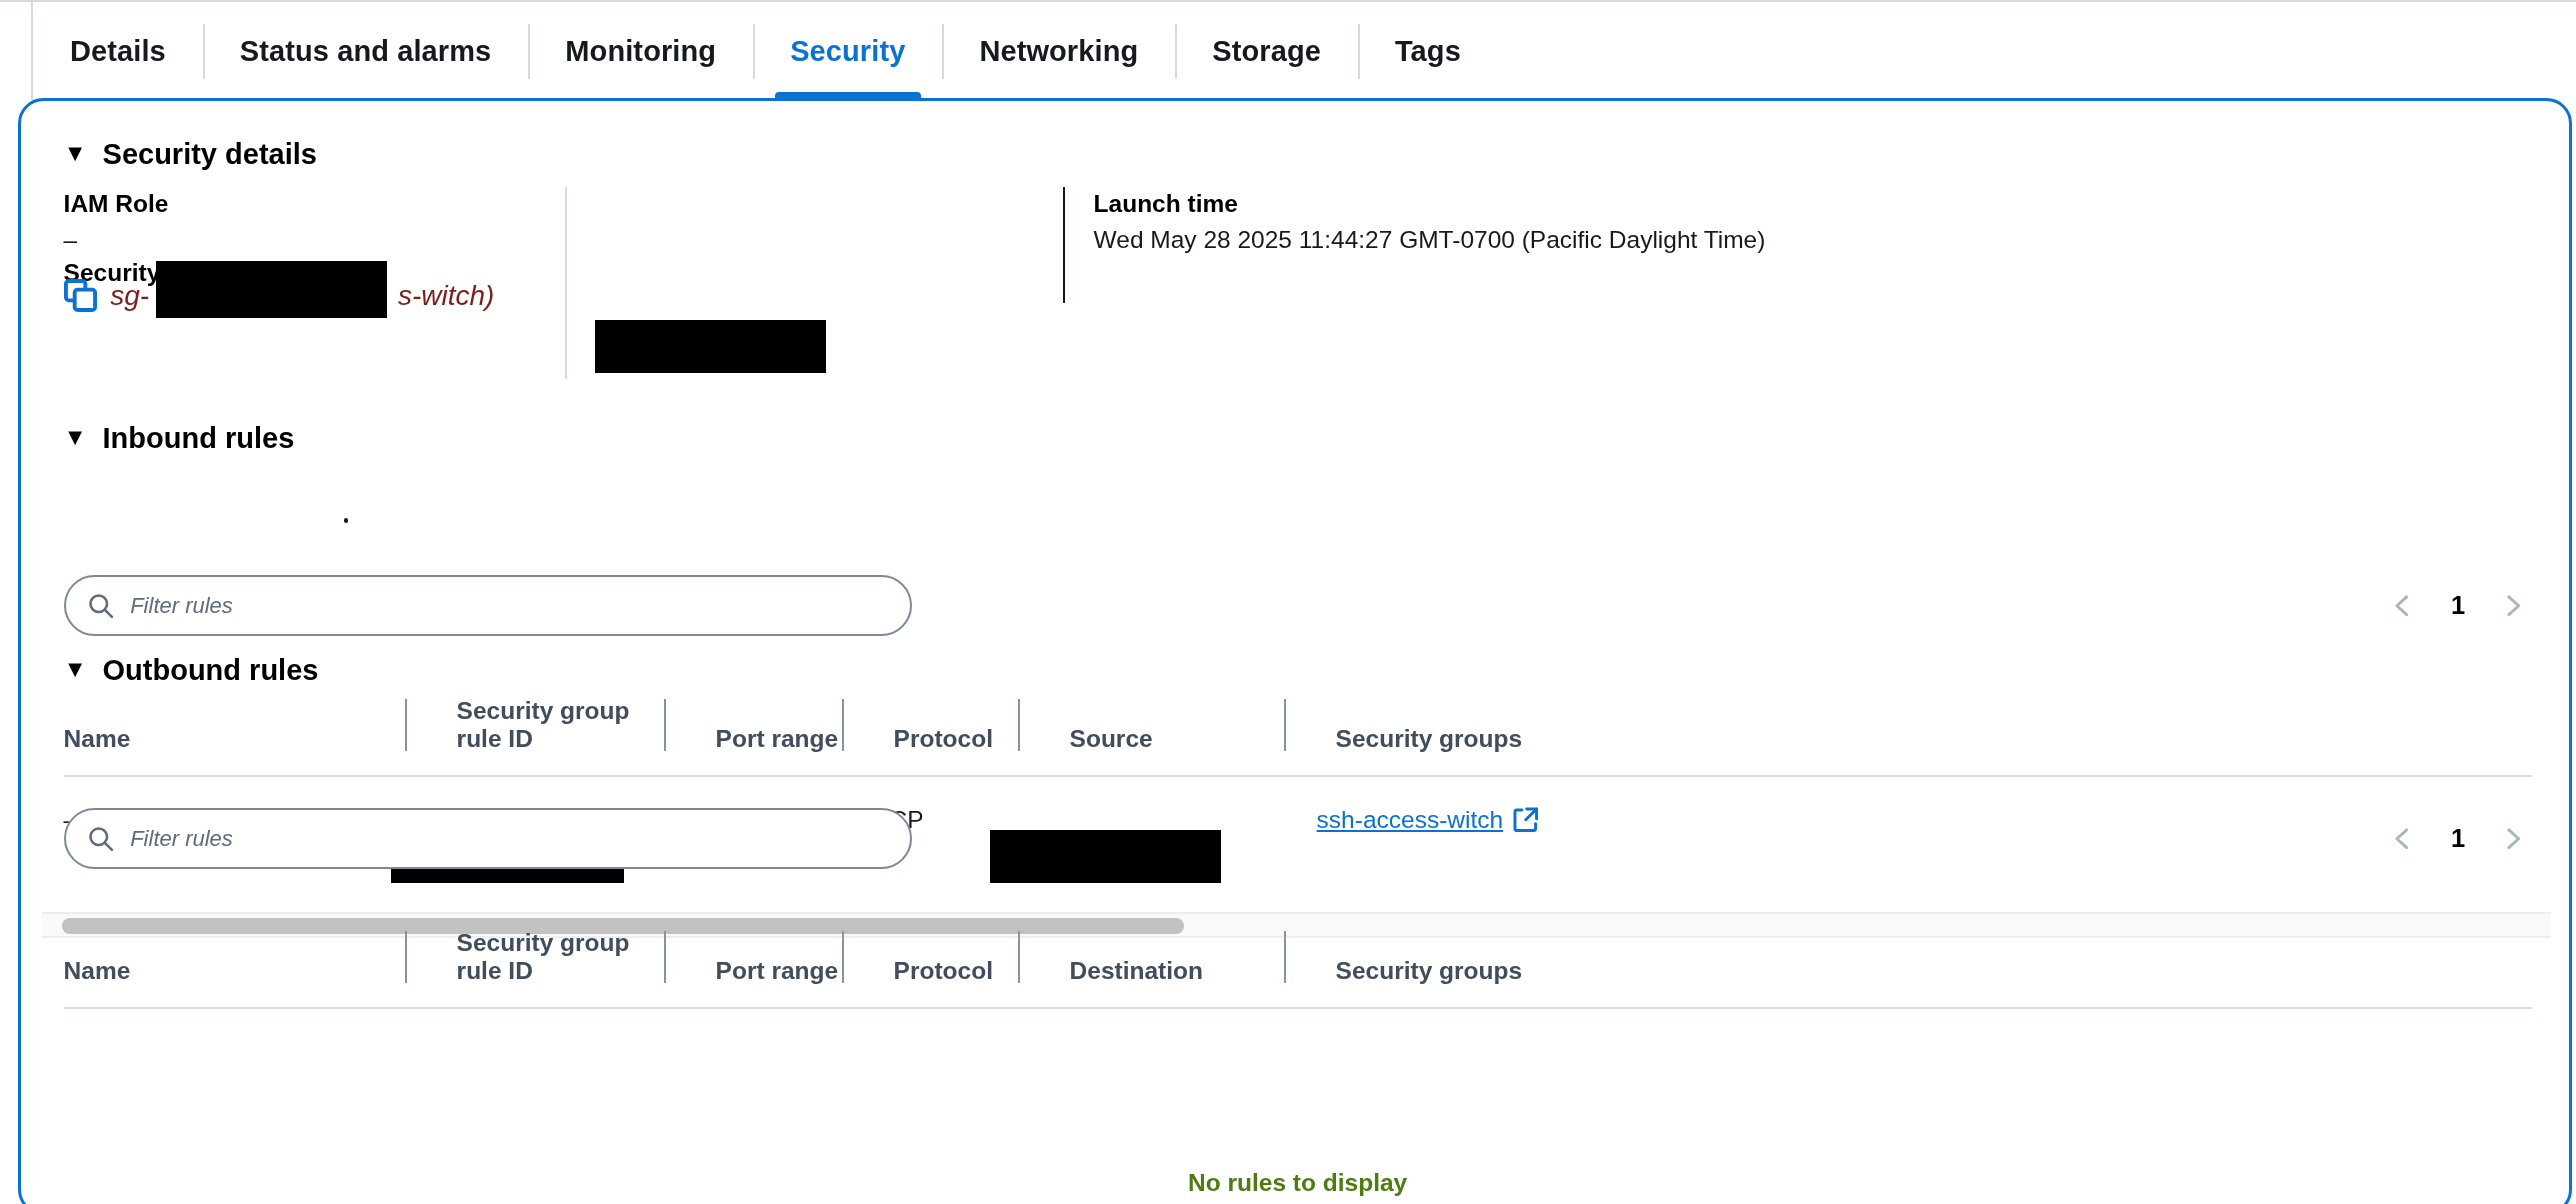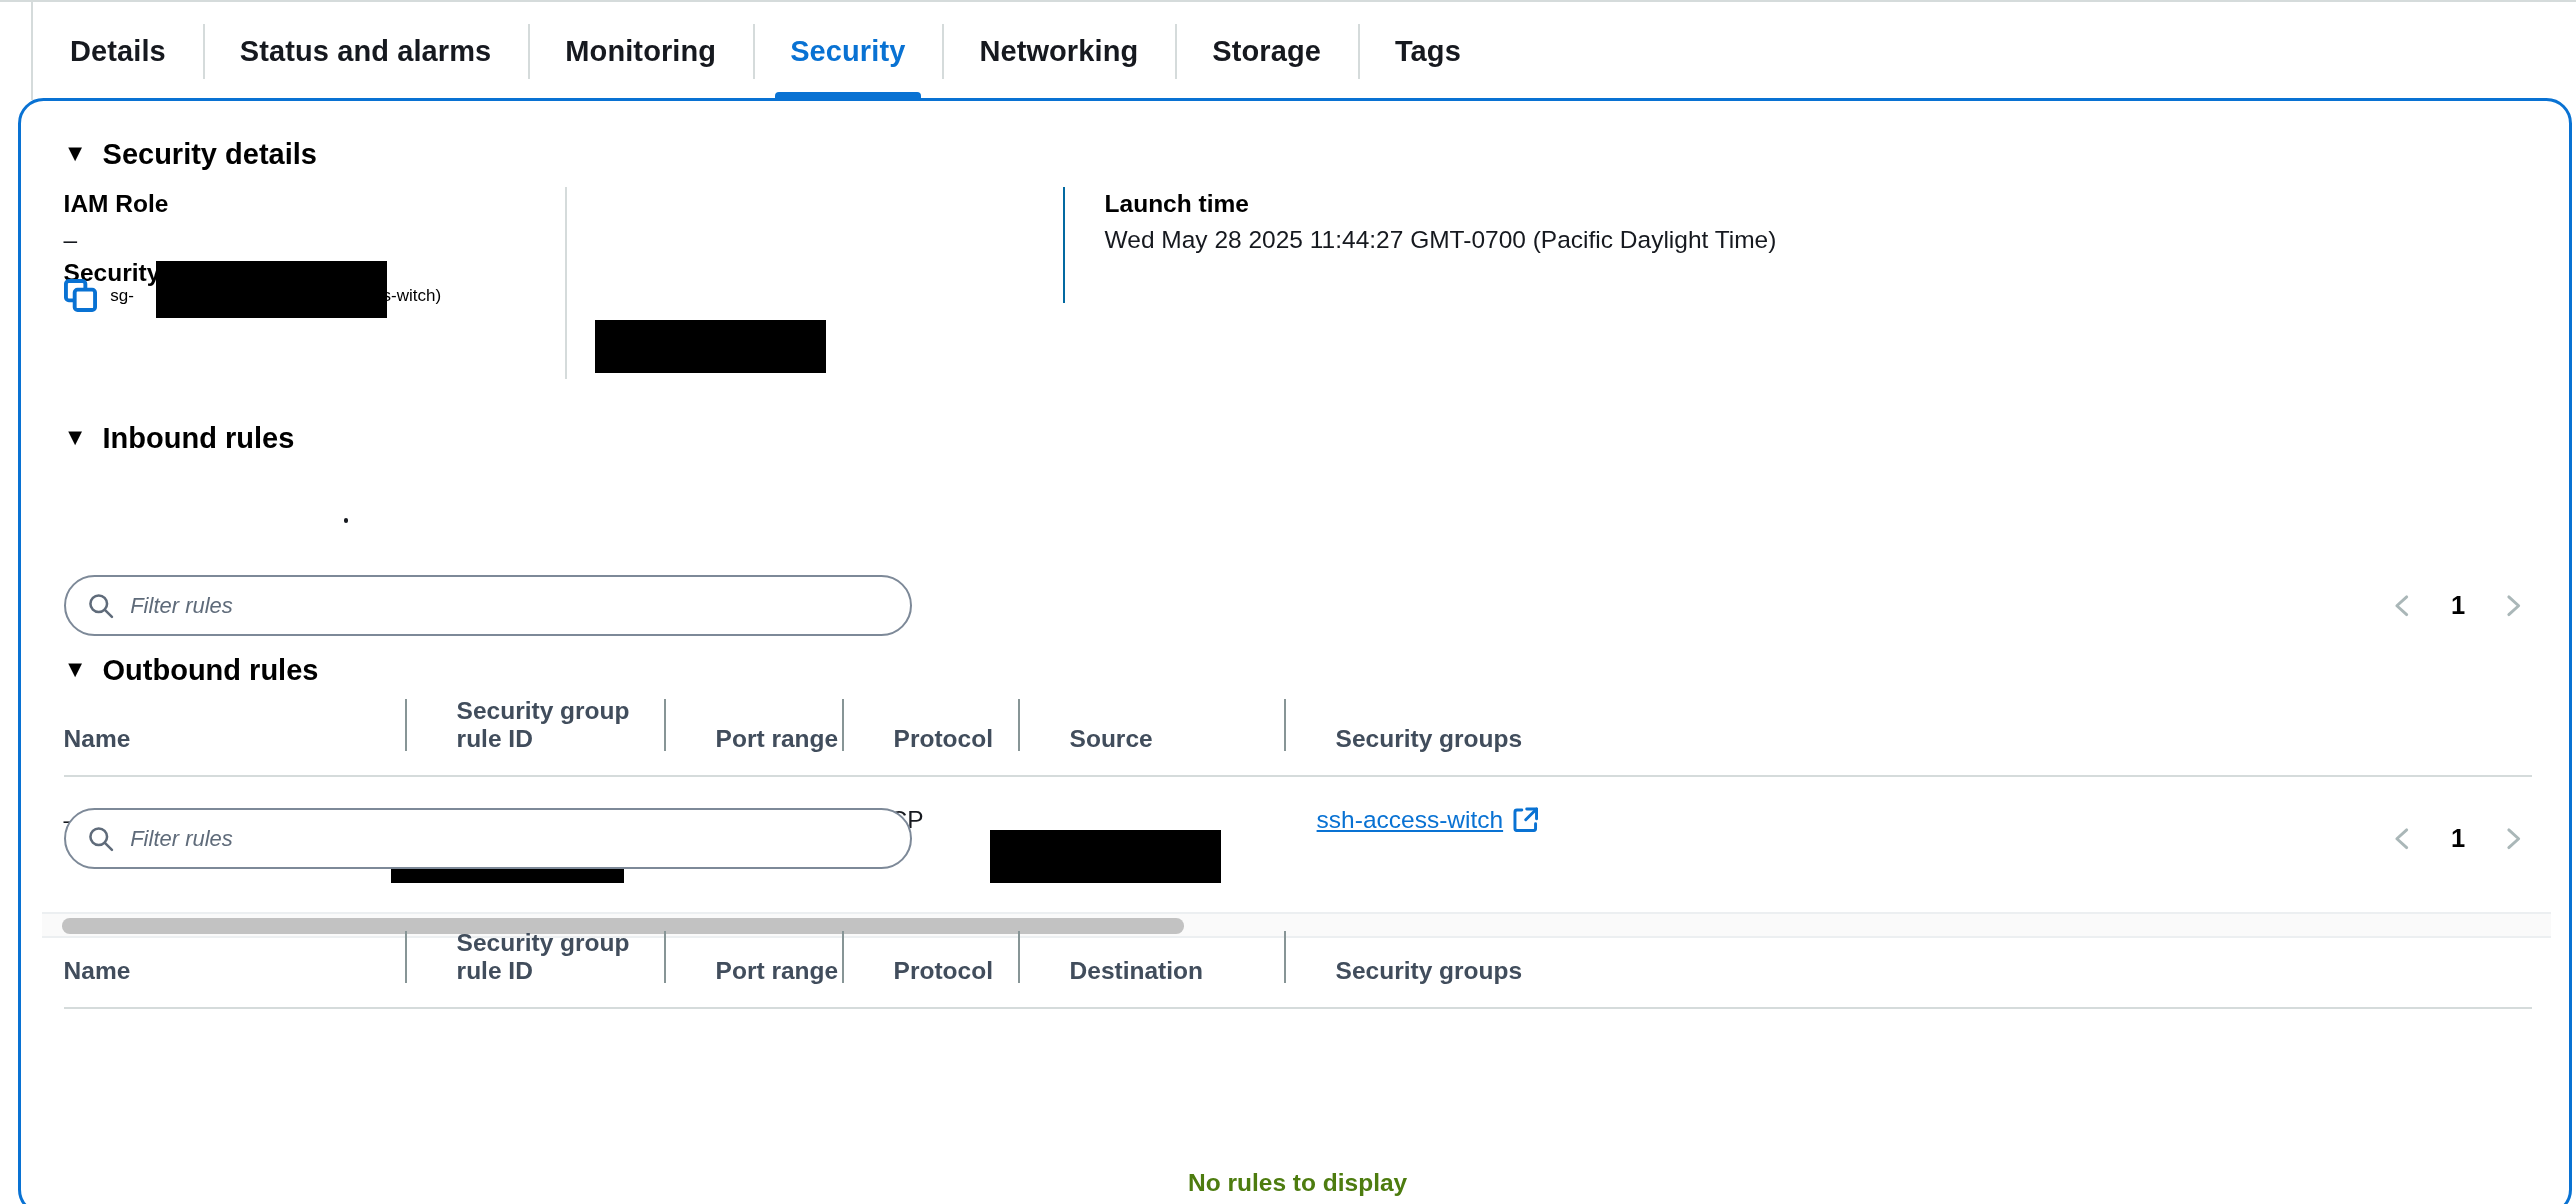--- a/index.html
+++ b/index.html
@@ -79,21 +79,21 @@
     transform: translateY(-1px);
   }
 
   
   .sec-details-head { position: absolute; left: 43px; top: 37px; }
 
   .cols { position: absolute; left: 43px; top: 86px; width: 2468px; height: 196px; }
   .col { position: absolute; top: 0; }
   .col-1 { left: 0;     width: 519px; }
   .col-2 { left: 501px; width: 509px; padding-left: 29px; border-left: 2px solid #d5dbdb; height: 192px; }
-  .col-3 { left: 999px; width: 862px; padding-left: 40px; border-left: 2px solid #0369a1; height: 116px; }
+  .col-3 { left: 999px; width: 862px; padding-left: 29px; border-left: 2px solid #0f172a; height: 116px; }
 
   .field-label {
     font-size: 24.5px;
     font-weight: 700;
     color: #000000;
     line-height: 33px;
   }
   .field-value {
     font-size: 24.5px;
     font-weight: 400;
@@ -105,24 +105,25 @@
 
   .sg-row {
     position: absolute;
     left: 0; top: 92px;
     display: flex;
     align-items: center;
     gap: 13.7px;
   }
   .copy-icon { width: 33px; height: 33px; flex: 0 0 33px; }
   .sg-link {
-    font-size: 17px;
-    color: #000000;
+    font-size: 28px;
+    color: #7f1d1d;
     white-space: nowrap;
     cursor: pointer;
+    font-style: italic;
   }
   .sg-redact {
     position: absolute;
     left: 92px; top: 74px;
     width: 231px; height: 57px;
   }
 
   .owner-redact {
     position: absolute;
     left: 531px; top: 133px;

